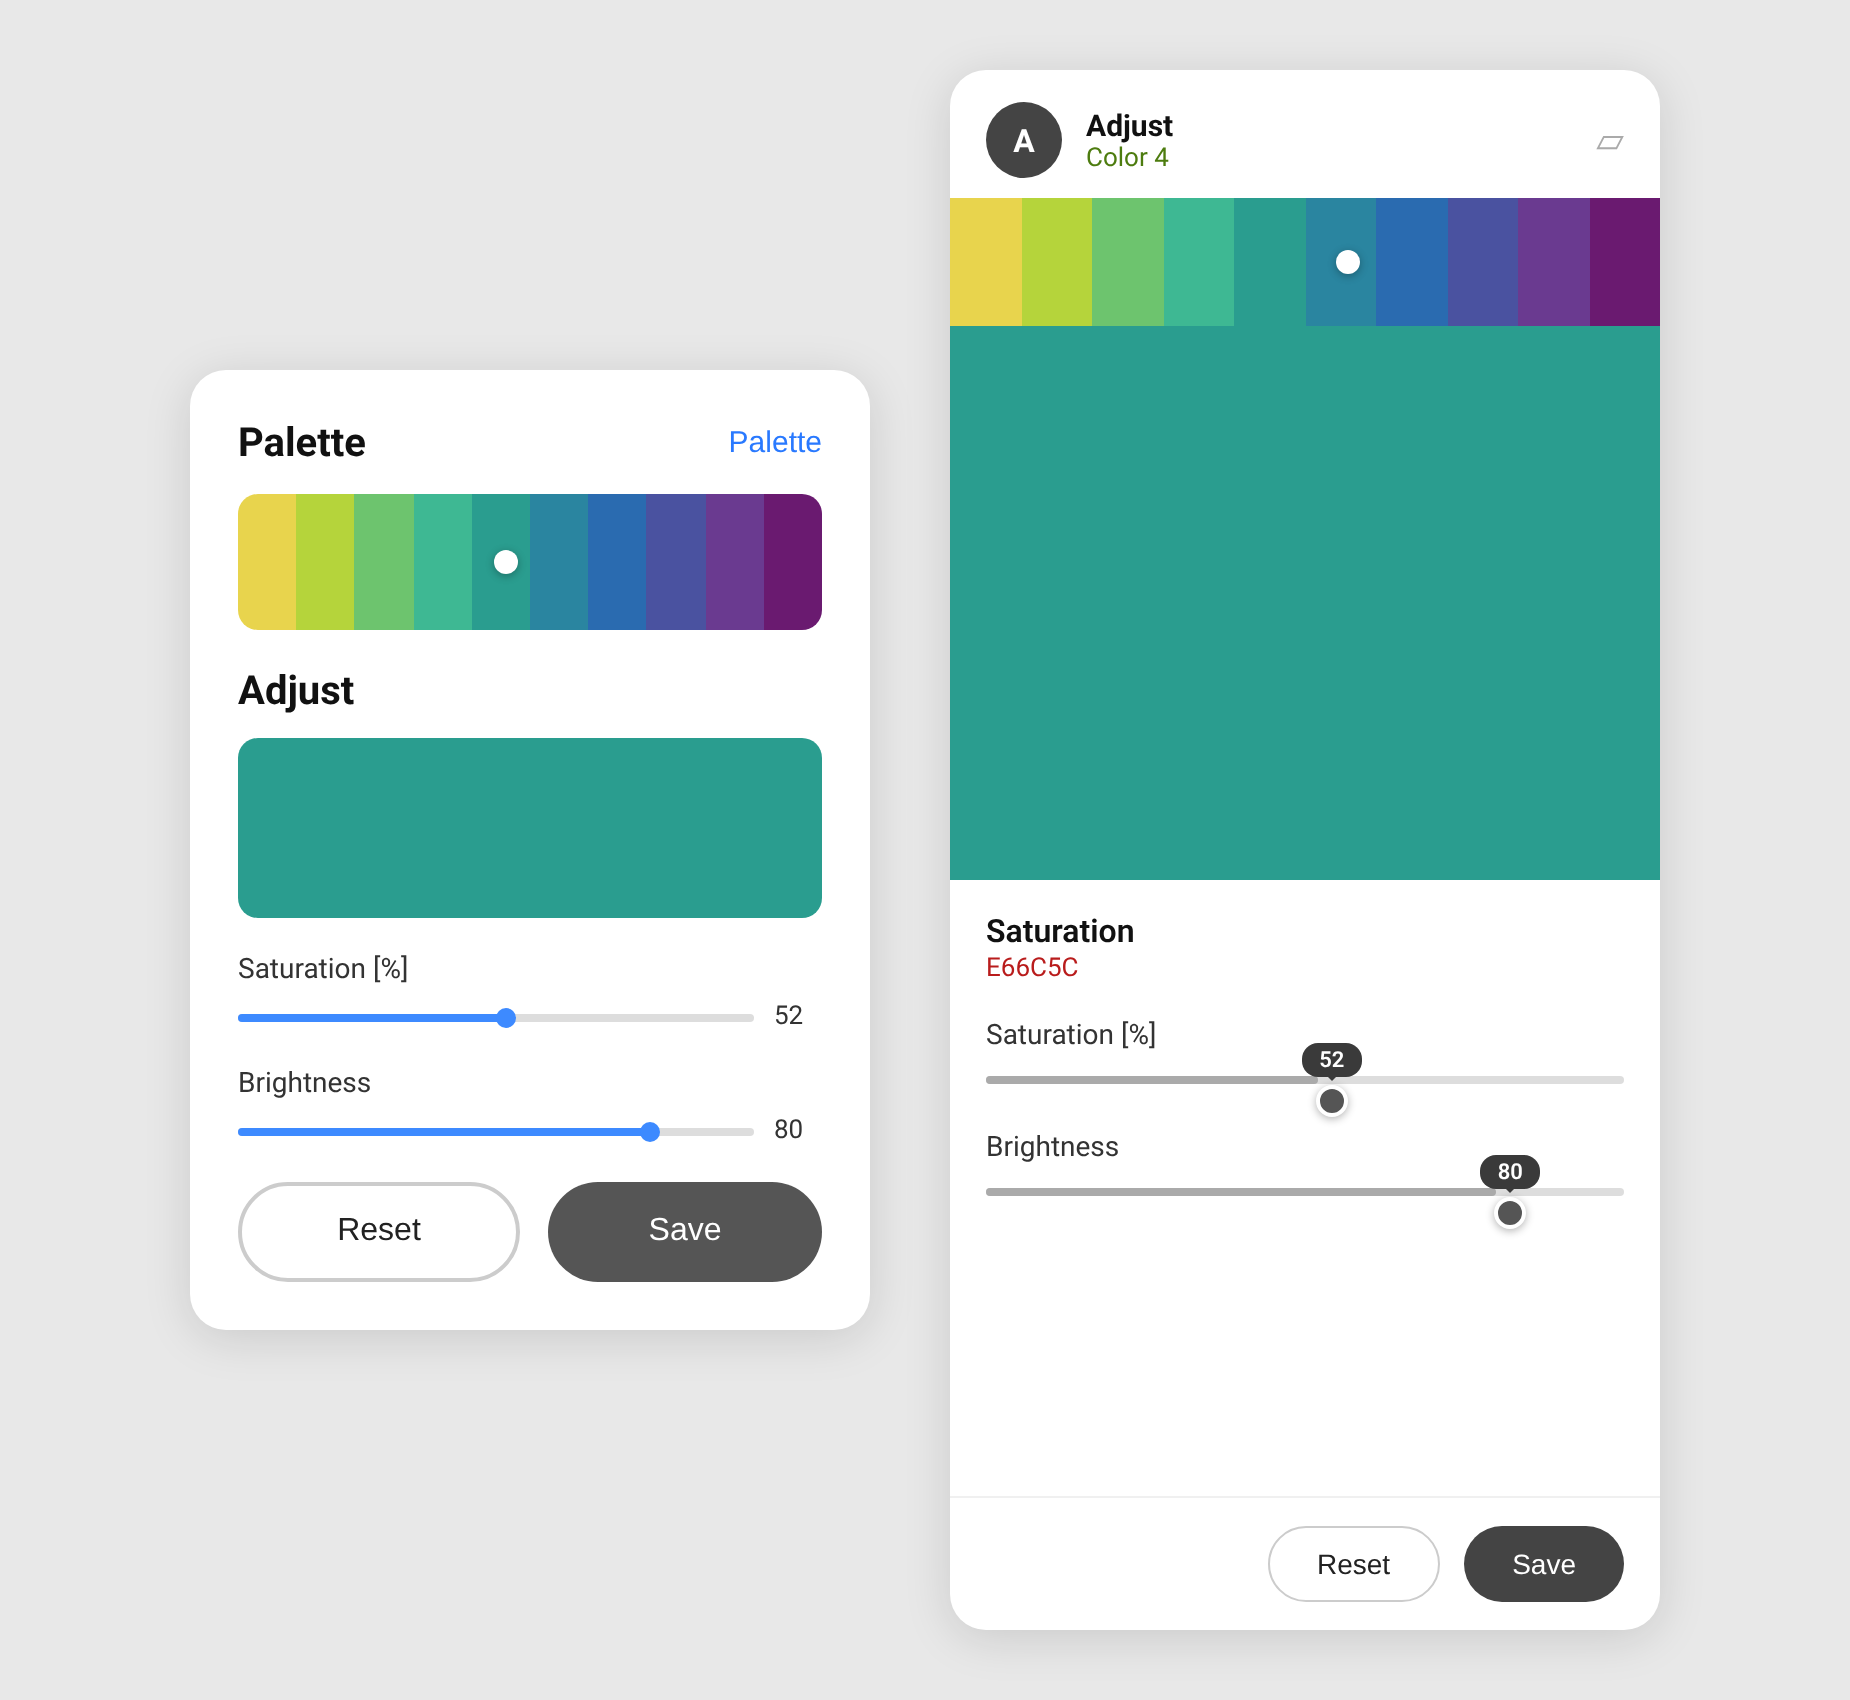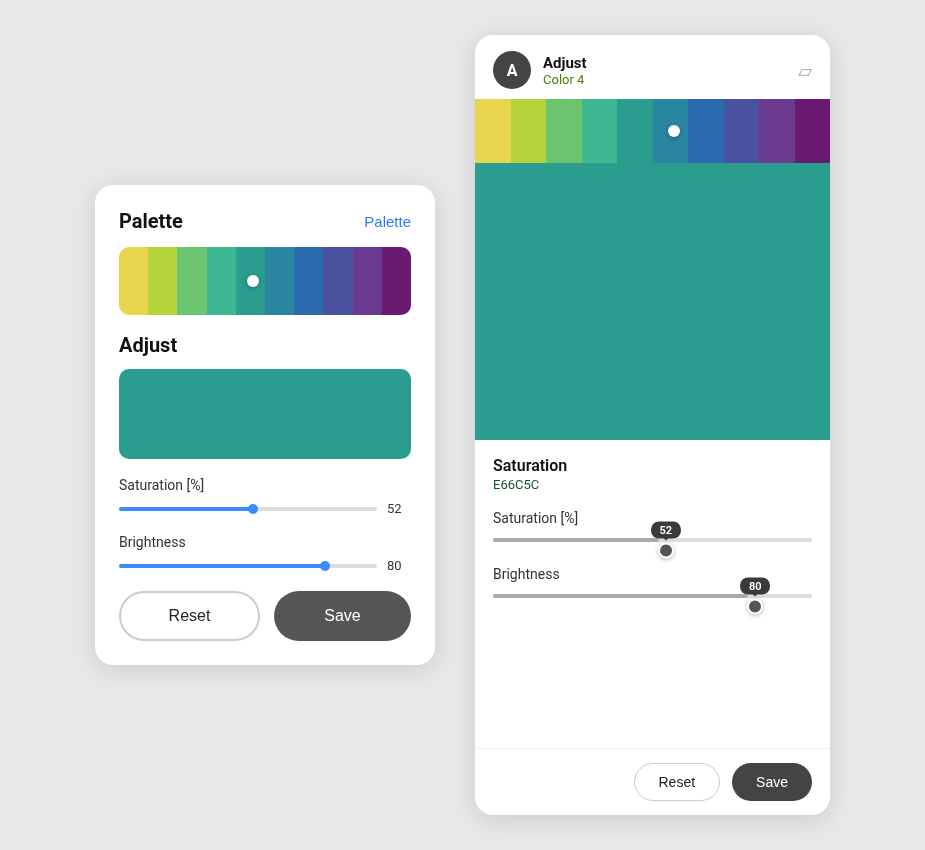--- a/index.html
+++ b/index.html
@@ -202,21 +202,21 @@
       width: 100%;
       flex: 1;
       min-height: 140px;
     }
     .right-body {
       padding: 16px 18px;
       flex: 1;
       overflow-y: auto;
     }
     .color-name { font-size: 16px; font-weight: 600; color: #111; margin-bottom: 2px; }
-    .color-hex { font-size: 13px; color: #14532d; margin-bottom: 18px; }
+    .color-hex { font-size: 13px; color: #b91c1c; margin-bottom: 18px; }
     .right-slider-label { font-size: 14px; color: #333; margin-bottom: 12px; }
     .right-slider-row {
       display: flex;
       align-items: center;
       margin-bottom: 24px;
       position: relative;
     }
     .right-slider-track {
       flex: 1;
       height: 4px;

